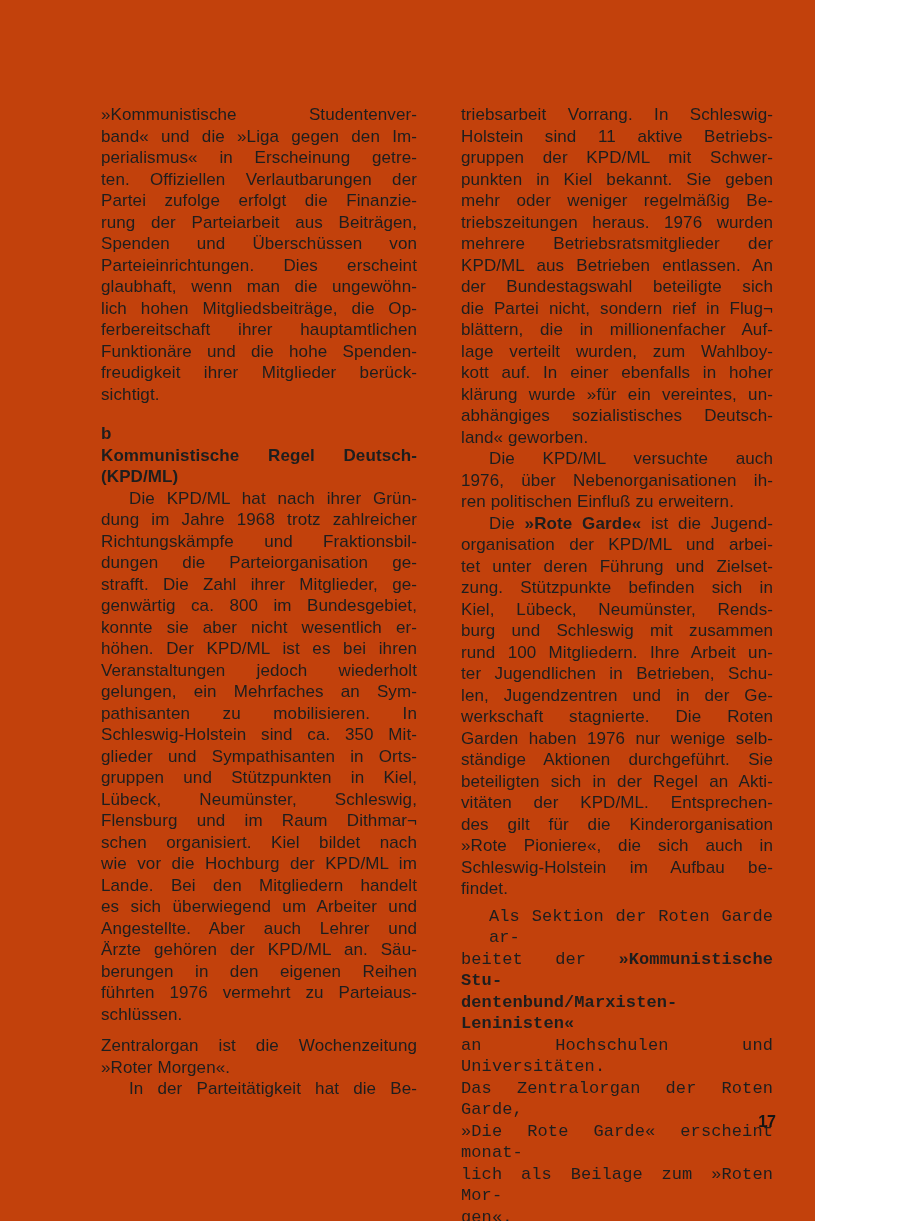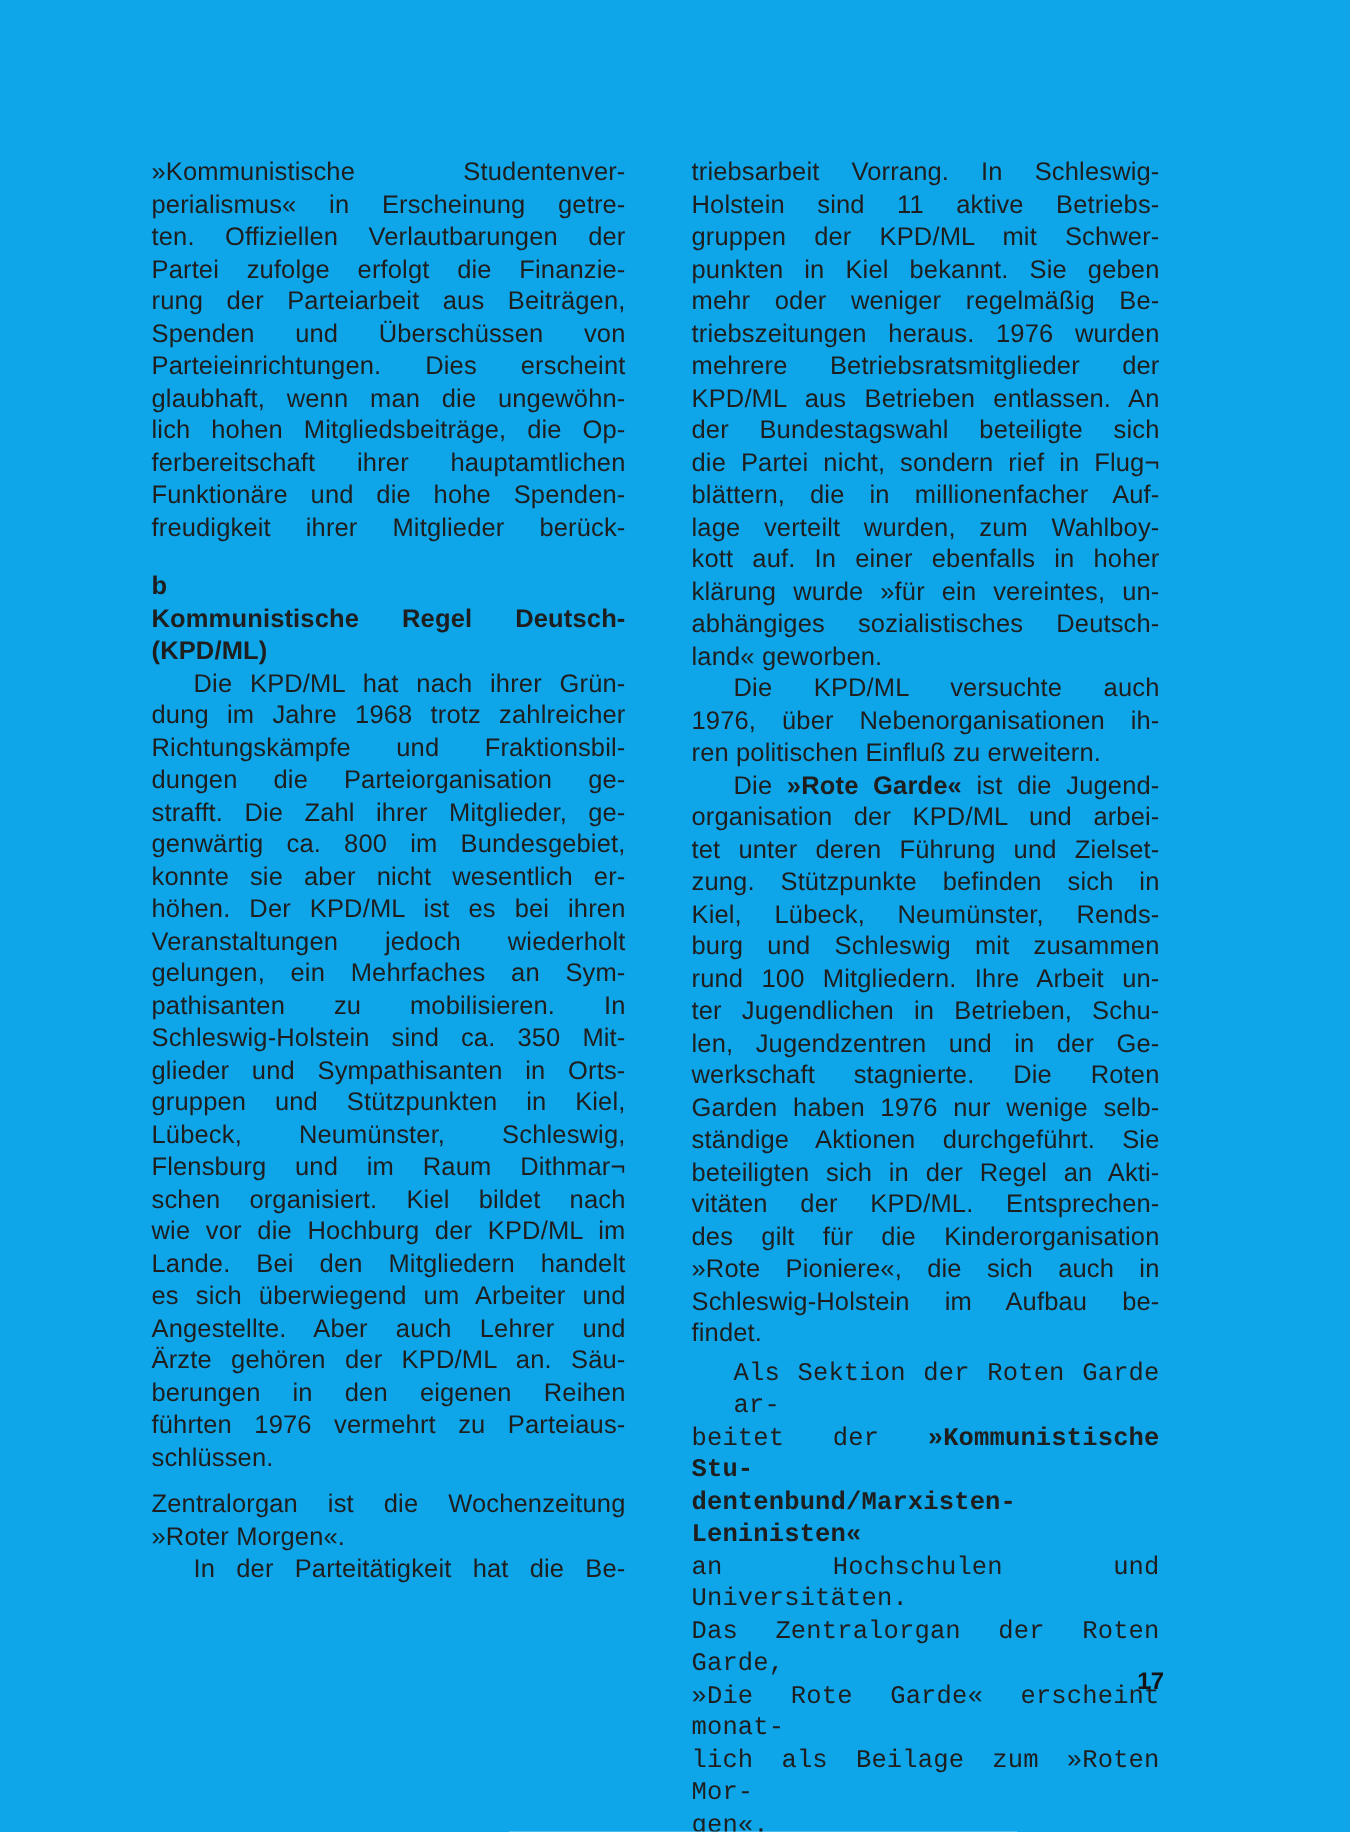--- a/index.html
+++ b/index.html
@@ -3,22 +3,22 @@
 <meta charset="utf-8">
 <style>
   html, body { margin: 0; padding: 0; }
   body {
     width: 900px; height: 1221px;
     background: #ffffff;
     font-family: "Liberation Sans", "DejaVu Sans", sans-serif;
   }
   .page {
     position: relative;
-    width: 900px; height: 1221px;
-    background: #0ea5e9;
+    width: 815px; height: 1221px;
+    background: #c2410c;
     color: #1e1e1e;
     overflow: hidden;
   }
   .col {
     position: absolute;
     top: 104px;
     font-size: 17px;
     line-height: 21.5px;
     letter-spacing: 0.1px;
   }
@@ -40,31 +40,33 @@
     text-align: right;
   }
 </style>
 </head>
 <body>
 
 <div class="page">
   <div class="col col-left" id="col-0">
       <div class="blk">
         <div class="ln">»Kommunistische Studentenver-</div>
+        <div class="ln">band« und die »Liga gegen den Im-</div>
         <div class="ln">perialismus« in Erscheinung getre-</div>
         <div class="ln">ten. Offiziellen Verlautbarungen der</div>
         <div class="ln">Partei zufolge erfolgt die Finanzie-</div>
         <div class="ln">rung der Parteiarbeit aus Beiträgen,</div>
         <div class="ln">Spenden und Überschüssen von</div>
         <div class="ln">Parteieinrichtungen. Dies erscheint</div>
         <div class="ln">glaubhaft, wenn man die ungewöhn-</div>
         <div class="ln">lich hohen Mitgliedsbeiträge, die Op-</div>
         <div class="ln">ferbereitschaft ihrer hauptamtlichen</div>
         <div class="ln">Funktionäre und die hohe Spenden-</div>
         <div class="ln">freudigkeit ihrer Mitglieder berück-</div>
+        <div class="ln al">sichtigt.</div>
       </div>
       <div class="blk bold" style="margin-top: 18px;">
         <div class="ln al">b</div>
         <div class="ln">Kommunistische Regel Deutsch-</div>
         <div class="ln al">(KPD/ML)</div>
       </div>
       <div class="blk">
         <div class="ln ind">Die KPD/ML hat nach ihrer Grün-</div>
         <div class="ln">dung im Jahre 1968 trotz zahlreicher</div>
         <div class="ln">Richtungskämpfe und Fraktionsbil-</div>

